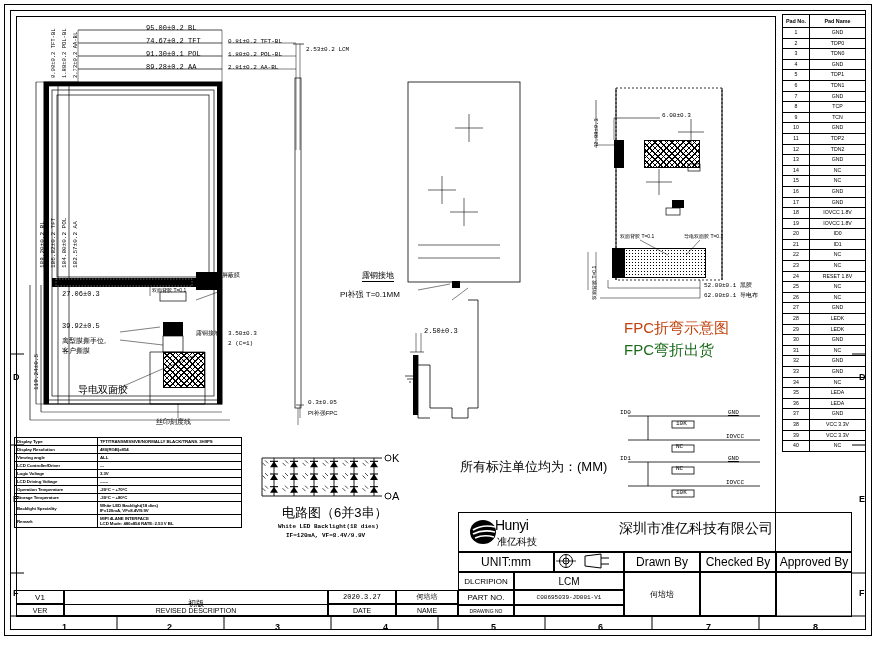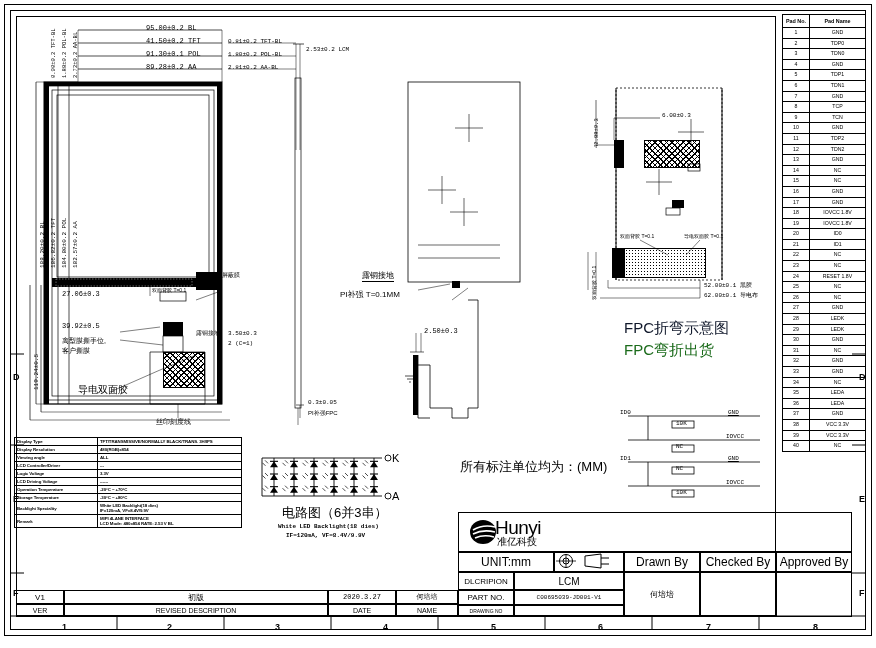--- a/index.html
+++ b/index.html
@@ -14,21 +14,21 @@
   .t5{font-size:5px;}
   .t55{font-size:5.5px;}
   .t6{font-size:6px;}
   .t7{font-size:7px;}
   .t8{font-size:8px;}
   .t9{font-size:12px;}
   .t10{font-size:10px;text-align:center;}
   .t11{font-size:11px;}
   .t13{font-size:13px;}
   .t15{font-size:15px;}
-  .t19{font-size:19px;}
+  .t19{font-size:14px;}
   .mono{font-family:"Liberation Mono","DejaVu Sans Mono",monospace;}
   .rot90{transform:rotate(-90deg);transform-origin:0 0;}
   table{border-collapse:collapse;}
   
   #pin-table{position:absolute;left:782px;top:14px;width:84px;}
   #pin-table table{width:84px;font-size:5.2px;}
   #pin-table td{border:0.7px solid #000;height:9.6px;padding:0;text-align:center;
                 line-height:9.6px;font-family:"Liberation Sans",sans-serif;}
   #pin-table td.no{width:26px;}
   #pin-table th{border:0.7px solid #000;font-size:5.4px;height:10px;font-weight:bold;}
@@ -152,21 +152,21 @@
       <line x1="296" y1="44" x2="296" y2="150" stroke-width="0.5"></line>
       <line x1="300" y1="44" x2="300" y2="150" stroke-width="0.5"></line>
       <line x1="293" y1="44" x2="304" y2="44" stroke-width="0.7"></line>
 
       <rect x="295" y="78" width="6" height="330" stroke-width="0.7"></rect>
       <line x1="298" y1="408" x2="298" y2="425" stroke-width="0.5"></line>
     </g>
   </svg>
 
   <div class="txt t7 mono" style="left:146px;top:25px;">95.00±0.2  BL</div>
-  <div class="txt t7 mono" style="left:146px;top:38px;">41.50±0.2  TFT</div>
+  <div class="txt t7 mono" style="left:146px;top:38px;">74.67±0.2  TFT</div>
   <div class="txt t7 mono" style="left:146px;top:51px;">91.30±0.1  POL</div>
   <div class="txt t7 mono" style="left:146px;top:64px;">89.28±0.2  AA</div>
   <div class="txt t6 mono" style="left:228px;top:39px;">0.81±0.2  TFT-BL</div>
   <div class="txt t6 mono" style="left:228px;top:52px;">1.80±0.2  POL-BL</div>
   <div class="txt t6 mono" style="left:228px;top:65px;">2.81±0.2  AA-BL</div>
   <div class="txt t6 mono" style="left:306px;top:47px;">2.53±0.2  LCM</div>
 
   <div class="txt t6 mono rot90" style="left:40px;top:268px;">188.20±0.2  BL</div>
   <div class="txt t6 mono rot90" style="left:51px;top:268px;">186.82±0.2  TFT</div>
   <div class="txt t6 mono rot90" style="left:62px;top:268px;">184.80±0.2  POL</div>
@@ -274,21 +274,21 @@
   <div class="bd" style="left:612px;top:248px;width:12px;height:30px;background:#000;"></div>
 
   <div class="txt t6 mono" style="left:662px;top:113px;">6.00±0.3</div>
   <div class="txt t55 mono rot90" style="left:594px;top:148px;">42.88±0.3</div>
   <div class="txt t6 mono" style="left:704px;top:283px;">52.00±0.1  黑胶</div>
   <div class="txt t6 mono" style="left:704px;top:293px;">62.00±0.1  导电布</div>
   <div class="txt t5" style="left:620px;top:234px;">双面背胶 T=0.1</div>
   <div class="txt t5" style="left:684px;top:234px;">导电双面胶 T=0.1</div>
   <div class="txt t5 rot90" style="left:592px;top:300px;">双面背胶 T=0.1</div>
 
-  <div class="txt t15" style="left:624px;top:320px;color:#0f172a;text-align:right;">FPC折弯示意图</div>
+  <div class="txt t15" style="left:624px;top:320px;color:#c2410c;text-align:right;">FPC折弯示意图</div>
   <div class="txt t15" style="left:624px;top:342px;color:#1b6b1b;">FPC弯折出货</div>
 
   <svg width="876" height="648">
     <g stroke="#000" fill="none" stroke-width="0.8">
       <line x1="628" y1="416" x2="760" y2="416"></line>
       <line x1="628" y1="440" x2="760" y2="440"></line>
       <line x1="628" y1="462" x2="760" y2="462"></line>
       <line x1="628" y1="486" x2="760" y2="486"></line>
       <line x1="648" y1="416" x2="648" y2="440"></line>
       <line x1="648" y1="462" x2="648" y2="486"></line>
@@ -630,20 +630,21 @@
   <div class="cell" style="left:458px;top:512px;width:394px;height:40px;border-width:1px;justify-content:flex-start;">
     <div style="position:relative;width:100%;height:100%;">
       <svg width="30" height="30" style="left:10px;top:5px;">
         <ellipse cx="14" cy="14" rx="13" ry="12" fill="#000"></ellipse>
         <path d="M4 12 Q14 6 26 9" stroke="#fff" stroke-width="1.6" fill="none"></path>
         <path d="M4 16 Q14 11 26 14" stroke="#fff" stroke-width="1.6" fill="none"></path>
         <path d="M6 20 Q15 16 25 19" stroke="#fff" stroke-width="1.6" fill="none"></path>
       </svg>
       <div class="txt t19" style="left:36px;top:5px;letter-spacing:-0.5px;">Hunyi</div>
       <div class="txt t10" style="left:38px;top:24px;font-weight:normal;">准亿科技</div>
+      <div class="txt t19" style="left:160px;top:8px;">深圳市准亿科技有限公司</div>
     </div>
   </div>
 
   <div class="cell t9" style="left:458px;top:552px;width:96px;height:20px;">UNIT:mm</div>
   <div class="cell" style="left:554px;top:552px;width:70px;height:20px;">
     <svg width="58" height="16">
       <circle cx="11" cy="8" r="6.5" fill="none" stroke="#000" stroke-width="1"></circle>
       <circle cx="11" cy="8" r="3" fill="none" stroke="#000" stroke-width="1"></circle>
       <line x1="1" y1="8" x2="21" y2="8" stroke="#000" stroke-width="0.8"></line>
       <line x1="11" y1="1" x2="11" y2="15" stroke="#000" stroke-width="0.8"></line>
@@ -661,21 +662,21 @@
   <div class="cell t8" style="left:458px;top:590px;width:56px;height:15px;">PART NO.</div>
   <div class="cell t6 mono" style="left:514px;top:590px;width:110px;height:15px;">C00695039-JD001-V1</div>
   <div class="cell t5" style="left:458px;top:605px;width:56px;height:12px;">DRAWING NO</div>
   <div class="cell" style="left:514px;top:605px;width:110px;height:12px;"></div>
 
   <div class="cell t8" style="left:624px;top:572px;width:76px;height:45px;">何培培</div>
   <div class="cell t8" style="left:700px;top:572px;width:76px;height:45px;"></div>
   <div class="cell t8" style="left:776px;top:572px;width:76px;height:45px;"></div>
 
   <div class="cell t8" style="left:16px;top:590px;width:48px;height:14px;">V1</div>
-  <div class="cell t8" style="left:64px;top:590px;width:264px;height:14px;">初版</div>
+  <div class="cell t8" style="left:64px;top:590px;width:264px;height:26px;">初版</div>
   <div class="cell t7 mono" style="left:328px;top:590px;width:68px;height:14px;">2020.3.27</div>
   <div class="cell t7" style="left:396px;top:590px;width:62px;height:14px;">何培培</div>
 
   <div class="cell t7" style="left:16px;top:604px;width:48px;height:13px;">VER</div>
   <div class="cell t7" style="left:64px;top:604px;width:264px;height:13px;">REVISED DESCRIPTION</div>
   <div class="cell t7" style="left:328px;top:604px;width:68px;height:13px;">DATE</div>
   <div class="cell t7" style="left:396px;top:604px;width:62px;height:13px;">NAME</div>
 
 </div>
 

